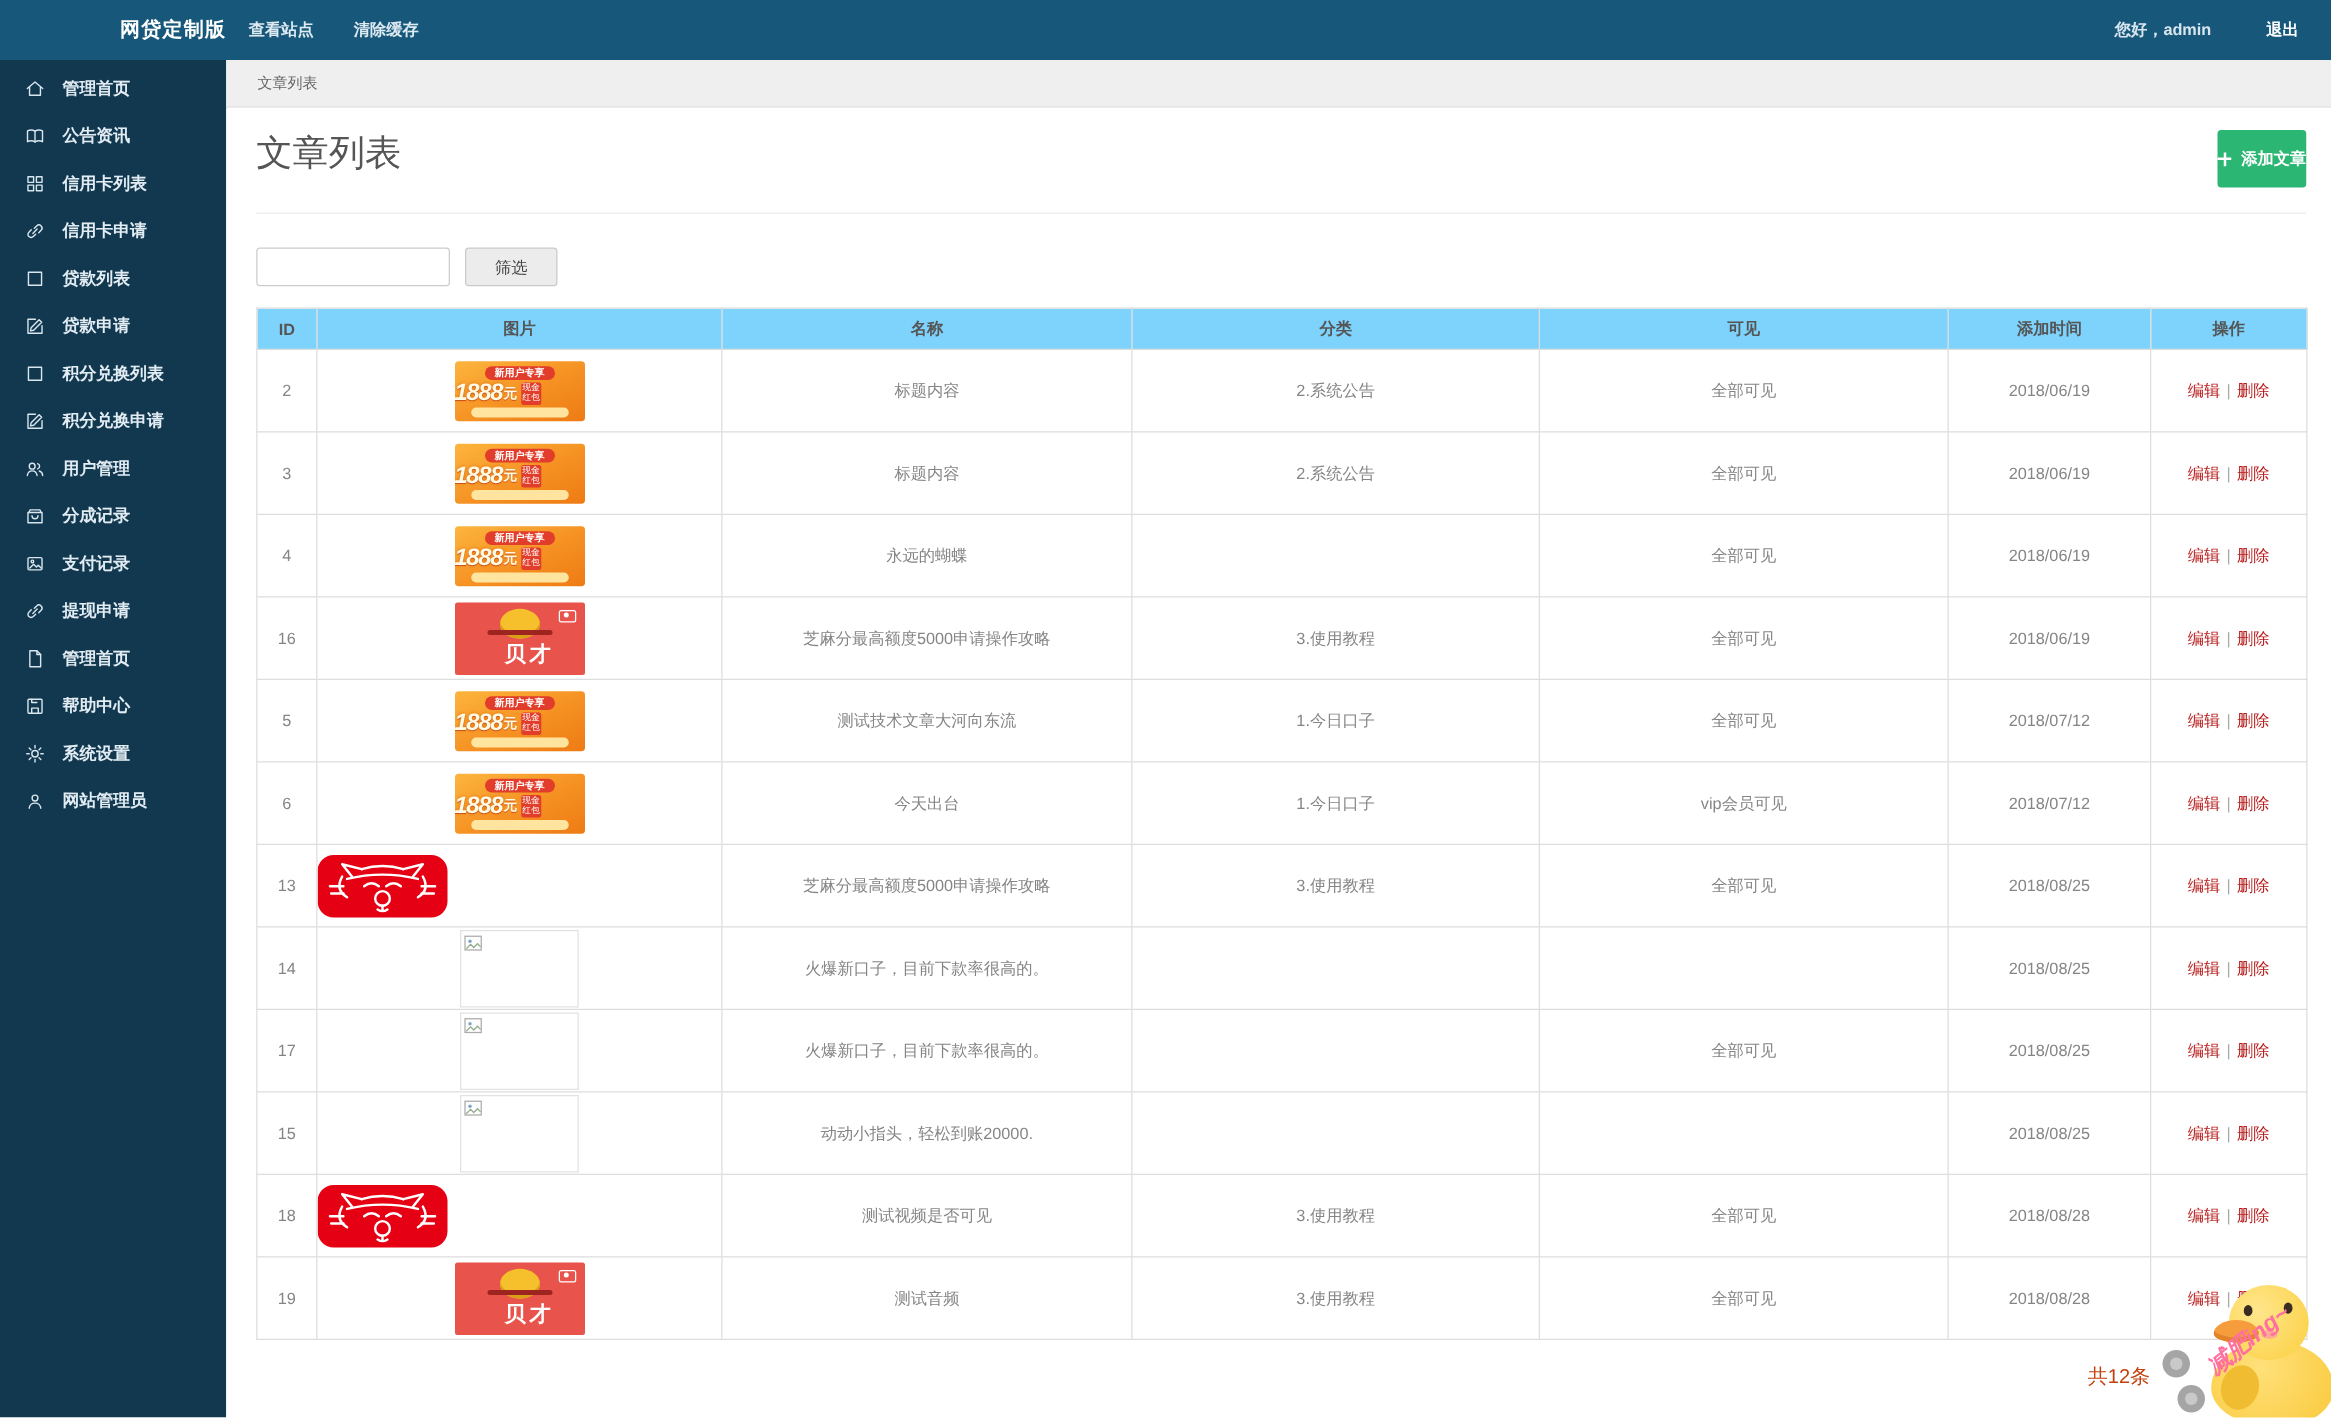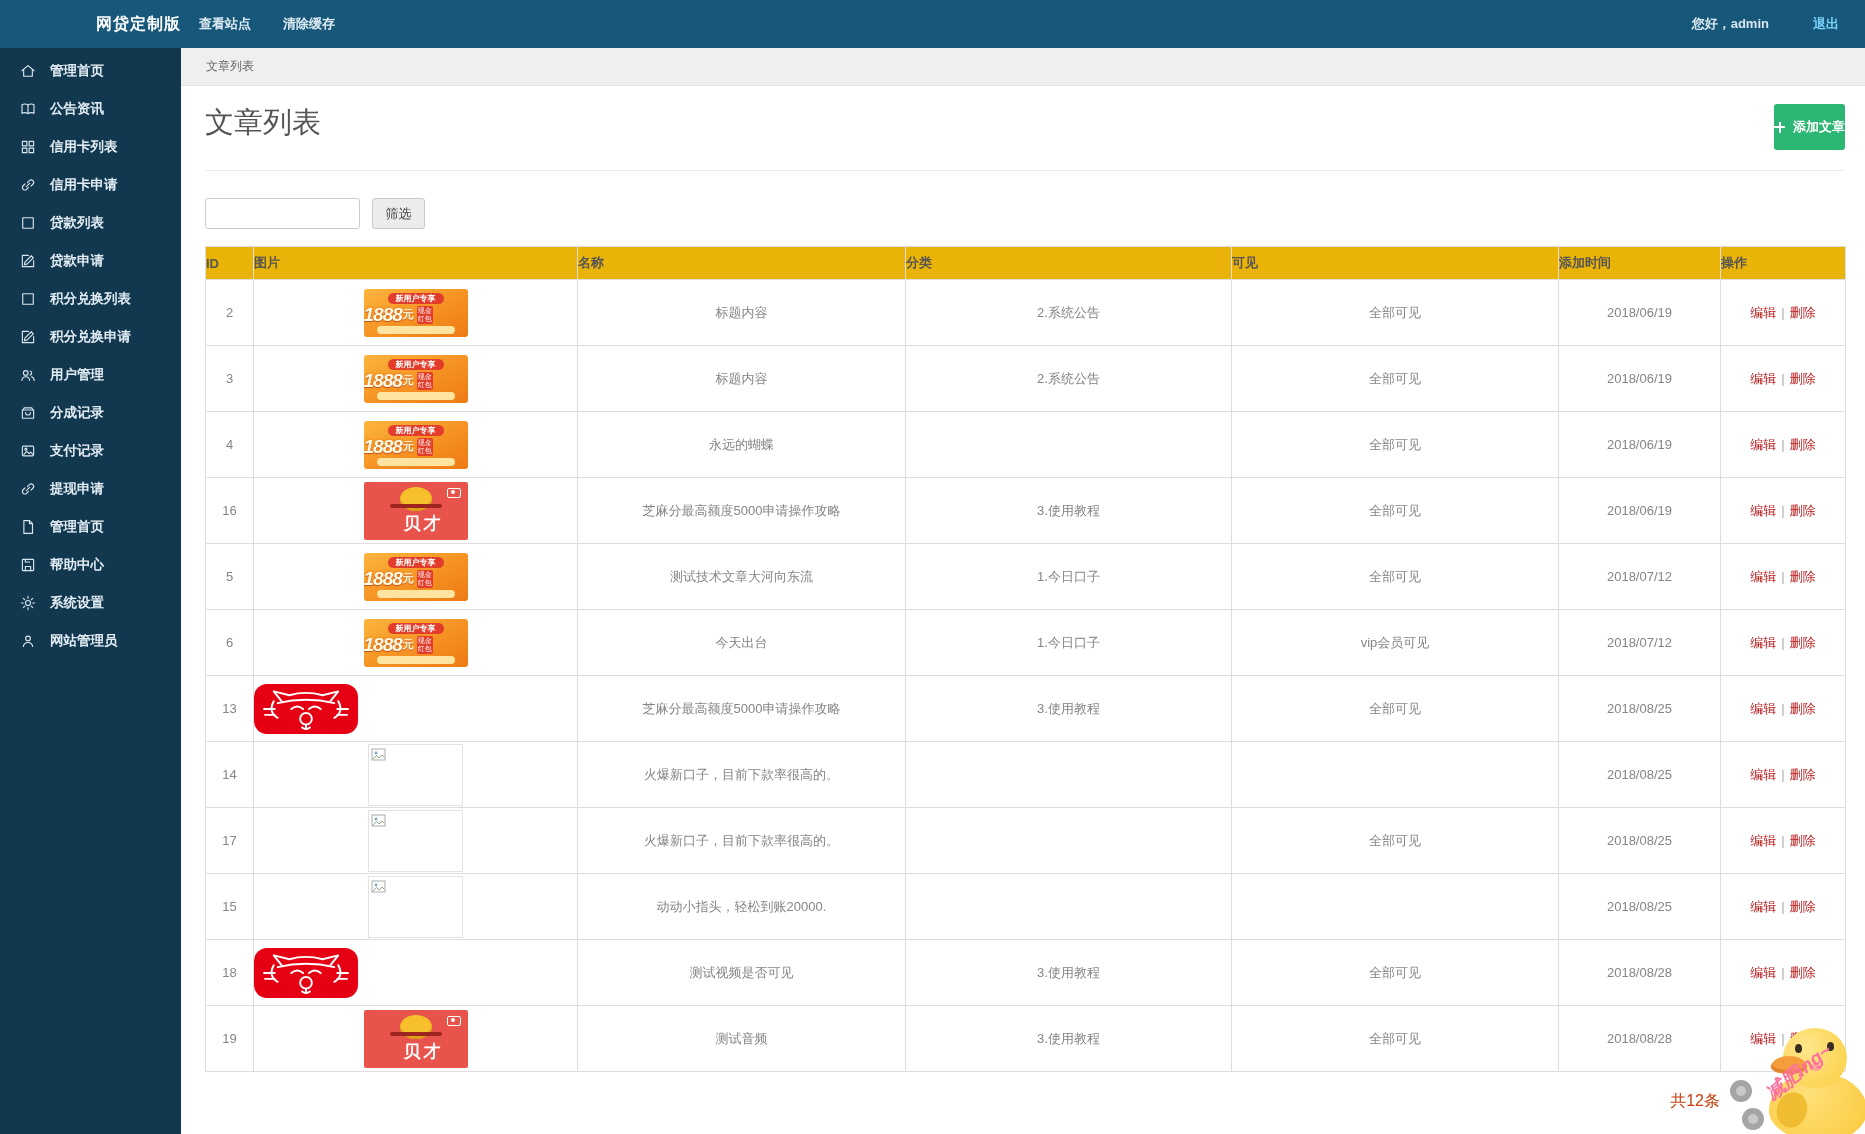--- a/index.html
+++ b/index.html
@@ -8,21 +8,21 @@
   body { position:relative; }
 
   
   .navbar { position:absolute; left:0; top:0; width:100%; height:48px;
             background:#17587a; display:flex; align-items:center; z-index:10; }
   .brand { width:181px; text-align:right; color:#fff; font-size:16px; font-weight:bold; letter-spacing:1px; }
   .nav-menu { display:flex; gap:28px; margin-left:16px; }
   .nav-item { color:#ddeaf2; font-size:13px; font-weight:bold; cursor:pointer; padding:4px 2px; }
   .nav-right { margin-left:auto; display:flex; align-items:center; gap:44px; margin-right:26px; }
   .nav-greeting { color:#d8e6ef; font-size:13px; font-weight:bold; }
-  .nav-logout { color:#7dd3fc; font-size:13px; font-weight:bold; cursor:pointer; }
+  .nav-logout { color:#ffffff; font-size:13px; font-weight:bold; cursor:pointer; }
 
   
   .sidebar { position:absolute; left:0; top:48px; bottom:0; width:181px; background:#123850; padding-top:4px; }
   .side-item { height:38px; display:flex; align-items:center; padding-left:19px; gap:13px;
                color:#e2ecf3; font-size:13.5px; font-weight:bold; cursor:pointer; }
   .side-icon { width:18px; height:18px; display:inline-flex; }
   .icn { width:18px; height:18px; fill:none; stroke:#d9e6ee; stroke-width:1.5;
          stroke-linecap:round; stroke-linejoin:round; }
 
   
@@ -37,27 +37,27 @@
   .add-btn { position:absolute; right:0; top:17px; height:46px; background:#2bb673; border:none; border-radius:3px;
              color:#fff; font-size:13px; font-weight:bold; display:flex; align-items:center; gap:8px;
              padding:0 0; cursor:pointer; font-family:inherit;justify-content:space-between; }
   .plus-icon { position:relative; width:11px; height:11px; display:inline-block; }
   .plus-icon::before { content:""; position:absolute; left:0; top:4.5px; width:11px; height:2px; background:#fff; }
   .plus-icon::after  { content:""; position:absolute; left:4.5px; top:0; width:2px; height:11px; background:#fff; }
 
   .filter-row { margin-top:27px; display:flex; gap:12px; }
   .filter-input { width:155px; height:31px; border:1px solid #ccc; border-radius:3px; padding:0 8px;
                   font-size:13px; color:#555; font-family:inherit; }
-  .filter-btn { width:53px; height:31px; background:#ececec; border:1px solid #c9c9c9; border-radius:3px;
+  .filter-btn { width:74px; height:31px; background:#ececec; border:1px solid #c9c9c9; border-radius:3px;
                 font-size:13px; color:#444; cursor:pointer; font-family:inherit; }
 
   
   table.articles { width:100%; margin-top:17px; border-collapse:collapse; table-layout:fixed; }
-  .articles th { border:1px solid #ddd; background:#eab308; height:33px; font-size:13px; color:#555;
-                 font-weight:bold; text-align:left; }
+  .articles th { border:1px solid #ddd; background:#7dd3fc; height:33px; font-size:13px; color:#555;
+                 font-weight:bold; text-align:center; }
   .articles td { border:1px solid #ddd; height:66px; text-align:center; vertical-align:middle;
                  font-size:13px; color:#858585; overflow:hidden; }
   .act { color:#b91c1c; cursor:pointer; text-decoration:none; }
   .sep { color:#aaa; margin:0 5px; }
 
   
   .thumb { display:inline-block; vertical-align:middle; }
   .thumb.banner { width:104px; height:48px; border-radius:3px; position:relative; overflow:hidden;
                   background:linear-gradient(155deg,#fcb53e 0%,#f59122 55%,#ee7b14 100%); }
   .bn-ribbon { margin:4px auto 0; width:fit-content; background:#e23c2a; color:#fff; font-size:8px;

